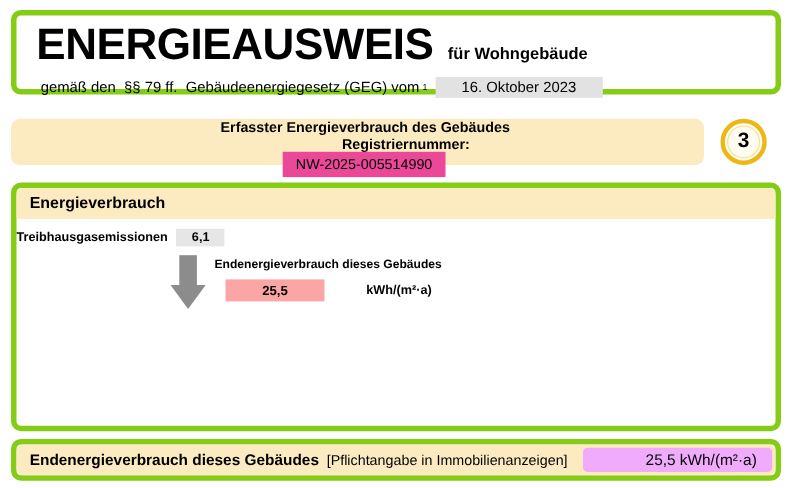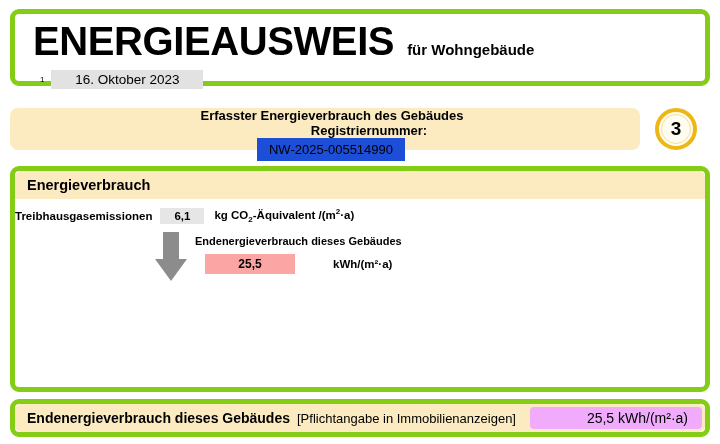--- a/index.html
+++ b/index.html
@@ -50,21 +50,21 @@
   
   #reg-strip{
     position:absolute;left:10px;top:108px;width:630px;height:42px;
     background:#FCEBC0;border-radius:8px;box-sizing:border-box;
     display:flex;align-items:center;flex-direction:column;
   }
   #reg-label{font-size:13px;font-weight:bold;margin-left:14px;}
   #reg-number-label{font-size:13px;font-weight:bold;margin-left:88px;}
   #reg-number-value{
     font-size:13px;padding:4px 12px;margin-left:12px;
-    background:#1d4ed8;
+    background:#ec4899;
   }
   #page-badge{
     position:absolute;left:655px;top:108px;width:42px;height:42px;
     border-radius:50%;
     background:#FFFDF2;
     border:4px solid #EDB716;
     box-sizing:border-box;
     display:flex;align-items:center;justify-content:center;
     font-size:19px;font-weight:bold;
   }
@@ -135,20 +135,21 @@
 <body>
 
 <div class="page">
 
   <div class="panel" id="header">
     <div id="header-title-row">
       <div id="doc-title">ENERGIEAUSWEIS</div>
       <div id="doc-subtitle">für Wohngebäude</div>
     </div>
     <div id="legal-row">
+      <span id="legal-text">gemäß den  §§ 79 ff.  Gebäudeenergiegesetz (GEG) vom</span>
       <span id="legal-sup">1</span>
       <span class="greybox" id="issue-date">16. Oktober 2023</span>
     </div>
   </div>
 
   <div id="reg-strip">
     <span id="reg-label">Erfasster Energieverbrauch des Gebäudes</span>
     <span id="reg-number-label">Registriernummer:</span>
     <span id="reg-number-value">NW-2025-005514990</span>
   </div>
@@ -156,21 +157,20 @@
 
   <div class="panel" id="consumption-panel">
 
     <div id="consumption-header">
       <span id="consumption-header-label">Energieverbrauch</span>
     </div>
 
     <div id="ghg-row">
       <span>Treibhausgasemissionen</span>
       <span id="ghg-value">6,1</span>
-      <span id="ghg-unit"><span>kg CO</span><span class="sub">2</span><span>-Äquivalent /(m</span><span class="sup">2</span><span>·a)</span></span>
     </div>
 
     <div id="arrow-down">
       <div class="shaft"></div>
       <div class="head"></div>
     </div>
 
     <div id="end-callout">
       <div id="end-label">Endenergieverbrauch dieses Gebäudes</div>
       <div id="end-value-row">

